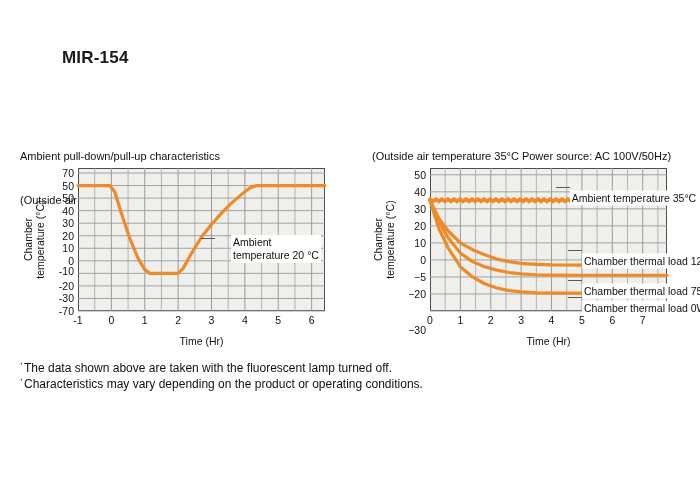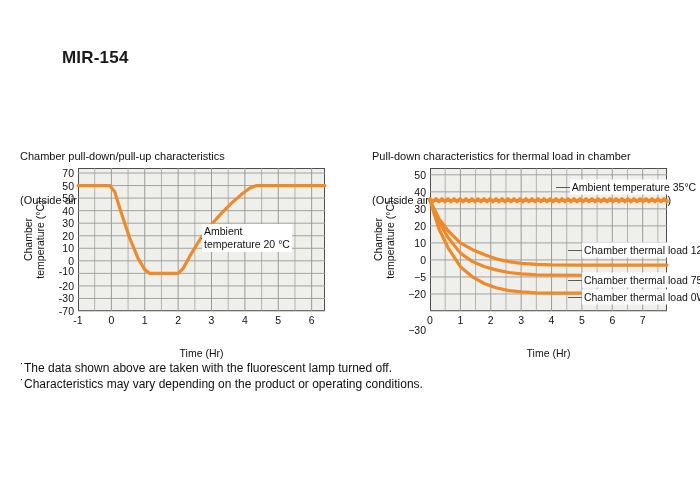--- a/index.html
+++ b/index.html
@@ -40,50 +40,49 @@
     position:absolute;right:100%;margin-right:4px;
     font-size:10.5px;line-height:10.5px;color:#111;transform:translateY(-50%);
     white-space:nowrap;text-align:right;
   }
   .xtick{
     position:absolute;top:100%;margin-top:4px;
     font-size:10.5px;line-height:10.5px;color:#111;transform:translateX(-50%);
     white-space:nowrap;
   }
   .xlab{
-    position:absolute;top:100%;margin-top:36px;left:50%;transform:translateX(-50%);
+    position:absolute;top:100%;margin-top:24px;left:50%;transform:translateX(-50%);
     font-size:10.5px;color:#111;white-space:nowrap;
   }
   .gridsvg{position:absolute;left:0;top:0;width:100%;height:100%;overflow:visible;}
 
   .annot{
     position:absolute;background:#ffffff;font-size:10.5px;line-height:13px;
-    color:#111;padding:1px 2px;white-space:pre;z-index:6;
+    color:#111;padding:1px 2px;white-space:pre;z-index:6;margin-top:11px;
   }
   .leader{position:absolute;background:#5a5a5a;height:1px;z-index:5;}
 
   
   .notes{position:absolute;left:20px;top:360px;font-size:12px;line-height:16px;color:#111;}
   .notes div{white-space:pre;}
 </style>
 </head>
 <body>
 
 <div class="page">
 
   <div class="hdr">
     <div class="model">MIR-154</div>
   </div>
 
   <div class="cap cap-l">
-    <div>Chamber pull-down/pull-up characteristics</div>
+    <div>Ambient pull-down/pull-up characteristics</div>
     <div>(Outside air temperature 20°C Power source: AC 100V/50Hz)</div>
   </div>
   <div class="cap cap-r">
-    <div>Pull-down characteristics for thermal load in chamber</div>
     <div>(Outside air temperature 35°C Power source: AC 100V/50Hz)</div>
   </div>
 
   <div class="chart chart-l">
     <div class="ylab" id="ylab-l" style="left: 22px; top: 156px; width: 143px;">
       <span>Chamber</span>
       <span>temperature (°C)</span>
     </div>
     <div class="plotwrap" id="plot-l" style="left:78px;top:13px;width:247px;height:143px;">
       <div class="plot"></div>
@@ -130,21 +129,21 @@
         <div class="ytick" style="top: 130.456px;">-30</div>
         <div class="ytick" style="top: 143px;">-70</div>
         <div class="xtick" style="left: 0px;">-1</div>
         <div class="xtick" style="left: 33.3784px;">0</div>
         <div class="xtick" style="left: 66.7568px;">1</div>
         <div class="xtick" style="left: 100.135px;">2</div>
         <div class="xtick" style="left: 133.514px;">3</div>
         <div class="xtick" style="left: 166.892px;">4</div>
         <div class="xtick" style="left: 200.27px;">5</div>
         <div class="xtick" style="left: 233.649px;">6</div>
-        <div class="annot" style="left: 124px; top: 70.2456px; transform: translateY(-50%);">Ambient
+        <div class="annot" style="left: 153px; top: 70.2456px; transform: translateY(-50%);">Ambient
 temperature 20 °C</div>
         <div class="leader" style="left: 122.851px; top: 70.2456px; width: 14px;"></div>
       </div>
   </div>
 
   <div class="chart chart-r">
     <div class="ylab" id="ylab-r" style="left: 22px; top: 156px; width: 143px;">
       <span>Chamber</span>
       <span>temperature (°C)</span>
     </div>

